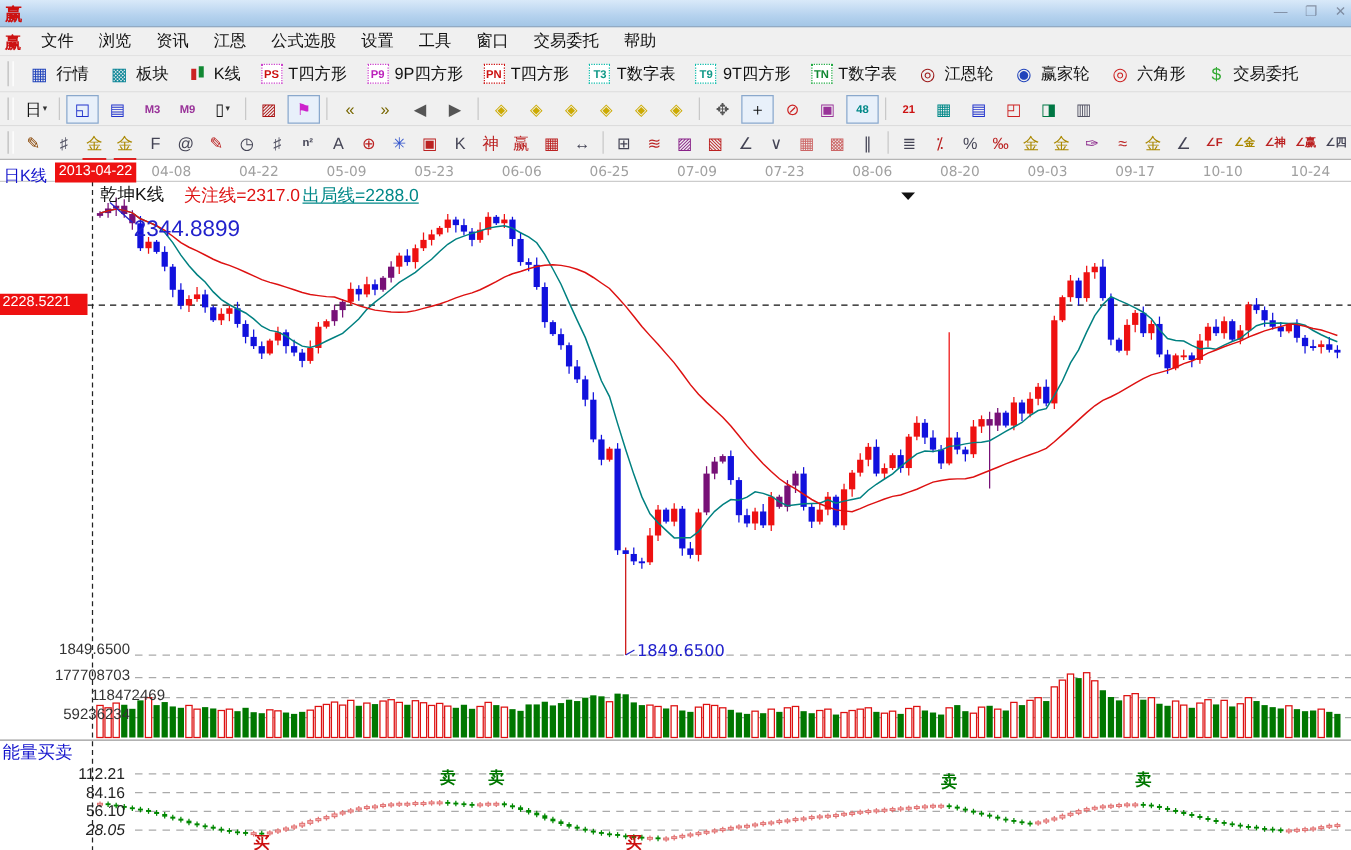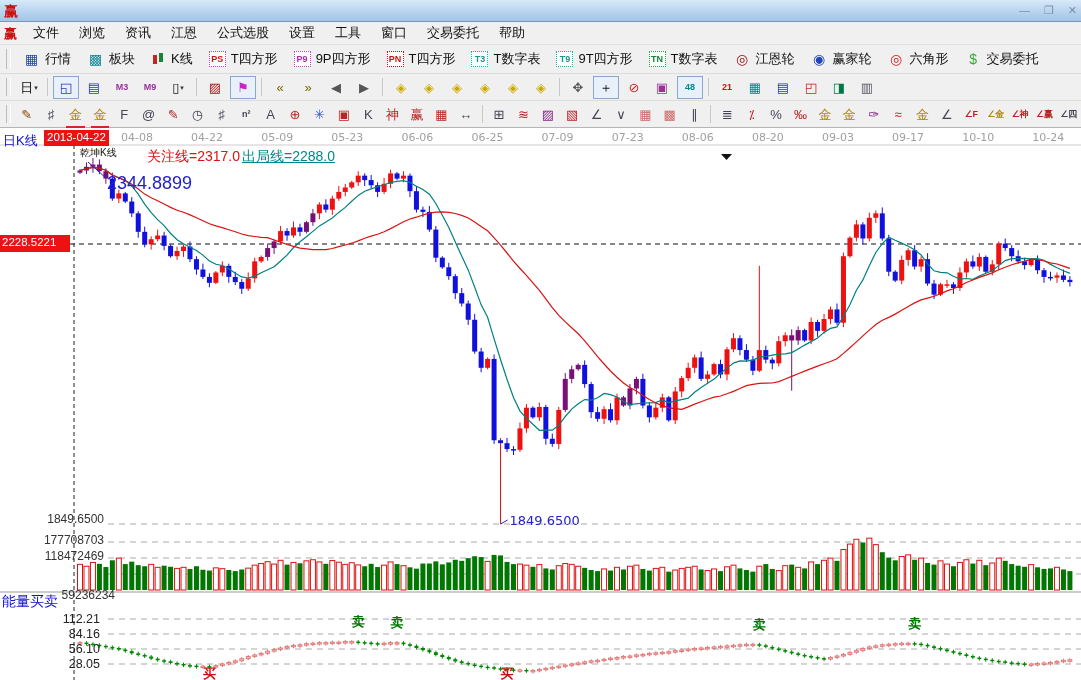--- a/index.html
+++ b/index.html
@@ -41,21 +41,21 @@
   .tbtn.marked{box-shadow:0 4px 0 -2px #dd2222;}
   .tbtn .dd{font-size:7px;color:#333;margin-left:1px;}
 
   .chart{position:relative;width:1081px;height:553px;background:#fff;}
   .chart svg{position:absolute;left:0;top:0;}
   .chart svg text{font-family:"DejaVu Sans","Liberation Sans",sans-serif;}
 
   .flt{position:absolute;white-space:nowrap;line-height:1.15;}
   .lbl-kline{left:3px;top:6px;font-size:13px;color:#1111cc;}
   .date-badge{left:44px;top:2px;height:14px;background:#ee1111;color:#fff;font-size:11.5px;padding:1px 3px;}
-  .lbl-qk{left:80px;top:19px;font-size:10px;color:#111;}
+  .lbl-qk{left:80px;top:19px;font-size:14px;color:#111;}
   .lbl-watch{left:147px;top:20px;font-size:14px;color:#dd1111;}
   .lbl-exit{left:242px;top:20px;font-size:14px;color:#008888;text-decoration:underline;}
   .lbl-high{left:107px;top:45px;font-size:18px;color:#2222cc;}
   .level-badge{left:0;top:107px;width:68px;height:15px;background:#ee1111;color:#fff;font-size:11.5px;padding:1px 0 1px 2px;}
   .axl{left:0;width:104px;text-align:right;font-size:12px;color:#333;}
   .lbl-energy{left:2px;top:465px;font-size:14px;color:#1111cc;}
   .exl{left:0;width:100px;text-align:right;font-size:12.5px;color:#222;}
 </style>
 </head>
 <body>
@@ -1190,22 +1190,22 @@
     <div class="flt lbl-kline">日K线</div>
     <div class="flt date-badge">2013-04-22</div>
     <div class="flt lbl-qk">乾坤K线</div>
     <div class="flt lbl-watch">关注线=2317.0</div>
     <div class="flt lbl-exit">出局线=2288.0</div>
     <div class="flt lbl-high">2344.8899</div>
     <div class="flt level-badge">2228.5221</div>
 
     <div class="flt axl" style="top:385px;">1849.6500</div>
     <div class="flt axl" style="top:406px;">177708703</div>
-    <div class="flt axl" style="top:422px;">118472469</div>
-    <div class="flt axl" style="top:461px;padding-left:11px;">59236234</div>
+    <div class="flt axl" style="top:422px;padding-left:28px;">118472469</div>
+    <div class="flt axl" style="top:437px;">59236234</div>
 
     <div class="flt lbl-energy">能量买卖</div>
     <div class="flt exl" style="top:484px;">112.21</div>
     <div class="flt exl" style="top:499px;">84.16</div>
     <div class="flt exl" style="top:514px;">56.10</div>
-    <div class="flt exl" style="top:529px;">28.05</div>
+    <div class="flt exl" style="top:529px;font-style:italic;">28.05</div>
   </div>
 </div>
 
 </body></html>

